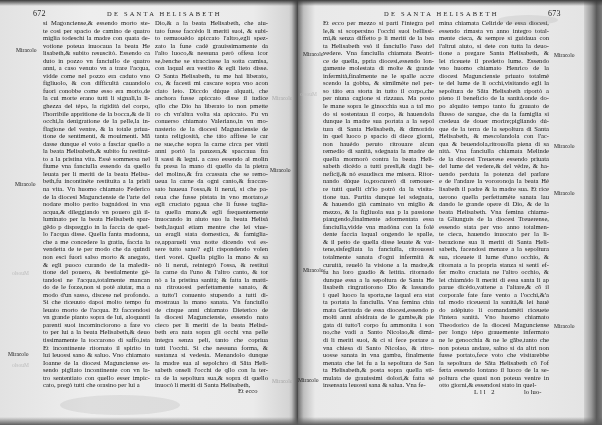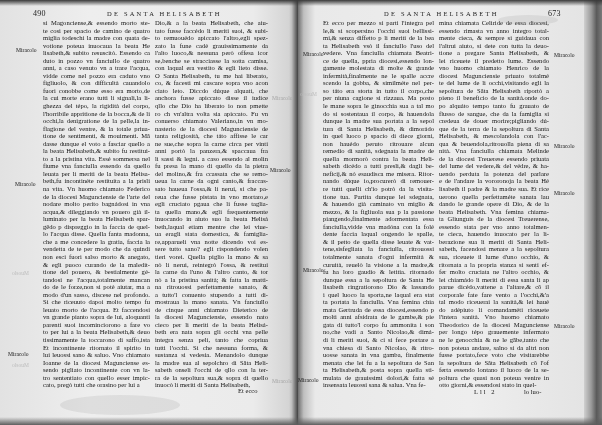--- a/index.html
+++ b/index.html
@@ -24,21 +24,21 @@
   .signature{position:absolute;font-size:6.6px;color:#151515;letter-spacing:2px;}
   .bleed{position:absolute;font-size:5.5px;color:#bcbcbc;white-space:nowrap;}
   .stain{position:absolute;border-radius:50%;background:rgba(150,150,150,0.18);}
 </style>
 </head>
 <body>
 
 <div class="spread">
 
   <div class="page left">
-    <span class="folio" style="left:33px;">490</span>
+    <span class="folio" style="left:33px;">672</span>
     <span class="running-head" style="left:107px;">DE SANTA HELISABETH</span>
 
     <div class="col" id="lca" style="left:43px;width:107px;">
         <span class="ln">si Magonciense,&amp; essendo morto ste-</span>
         <span class="ln">te cosi per spacio de camino de quatro</span>
         <span class="ln">miglia todeschi la madre con quata de-</span>
         <span class="ln">votione poteua inuocaua la beata He</span>
         <span class="ln">lisabeth,&amp; subito resuscitò. Essendo ca</span>
         <span class="ln">duto in pozzo vn fanciullo de quatro</span>
         <span class="ln">anni, a caso venuto vn a trare l'acqua,</span>

